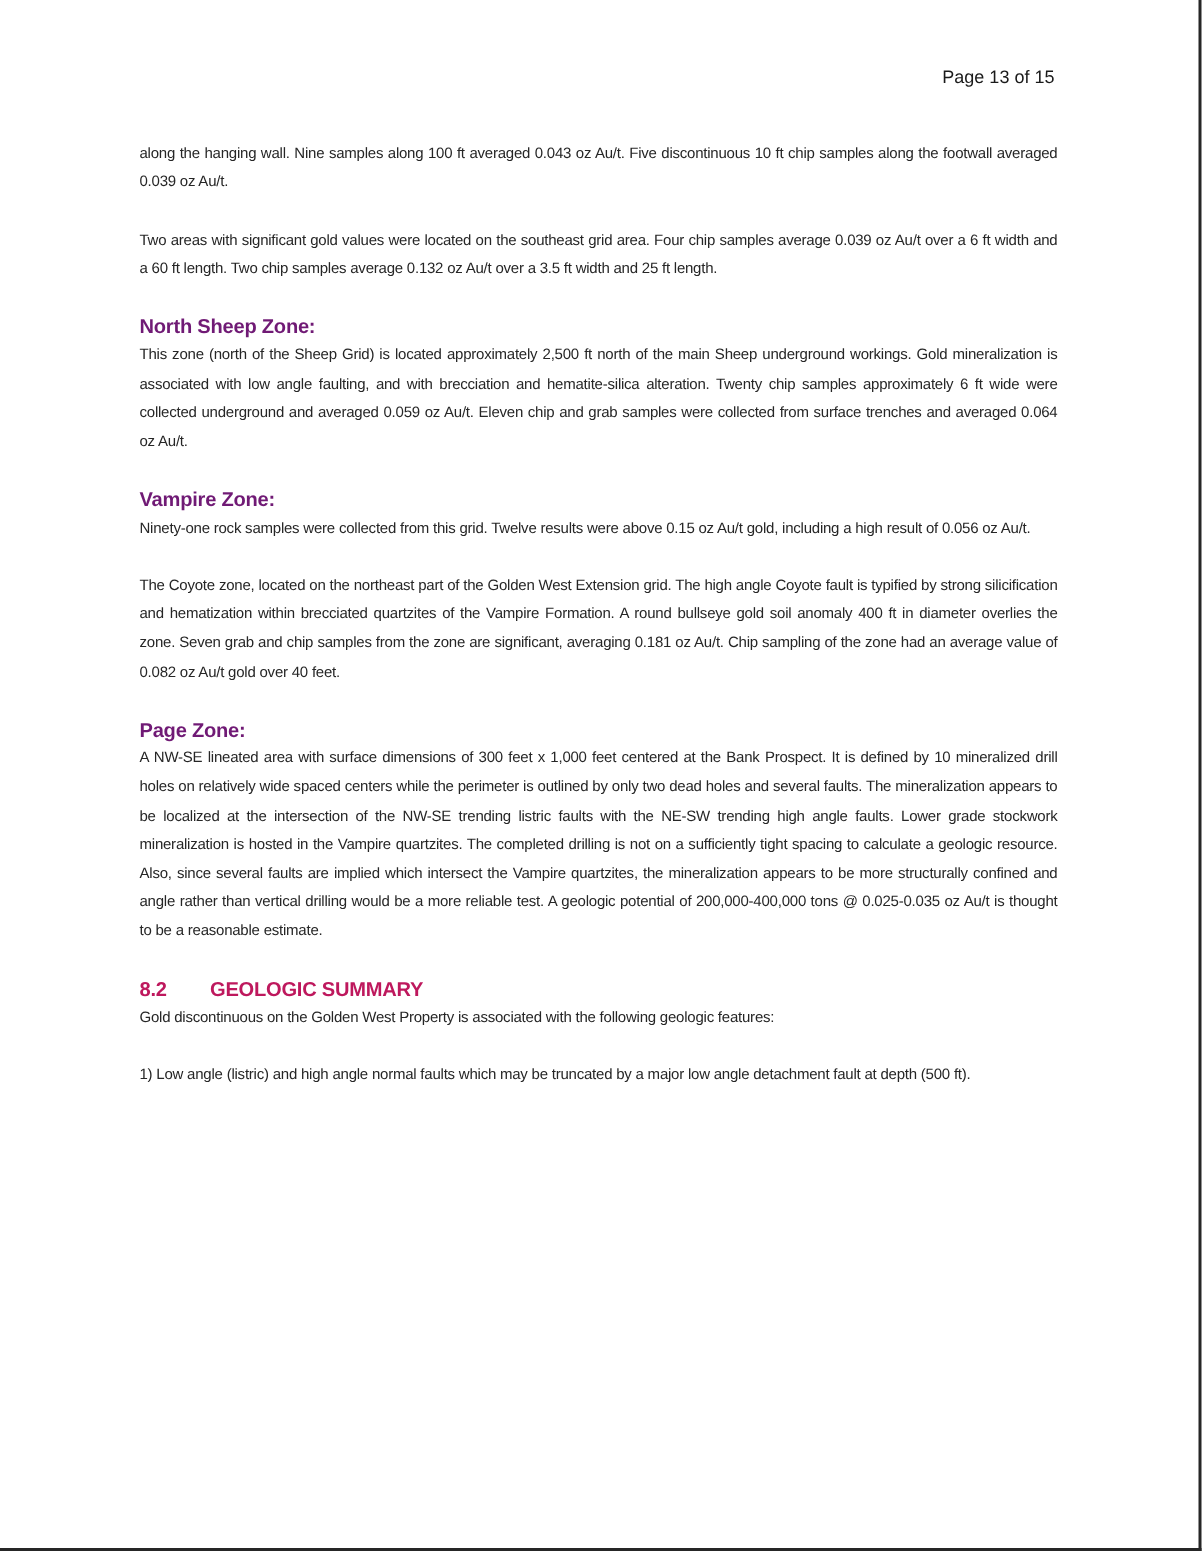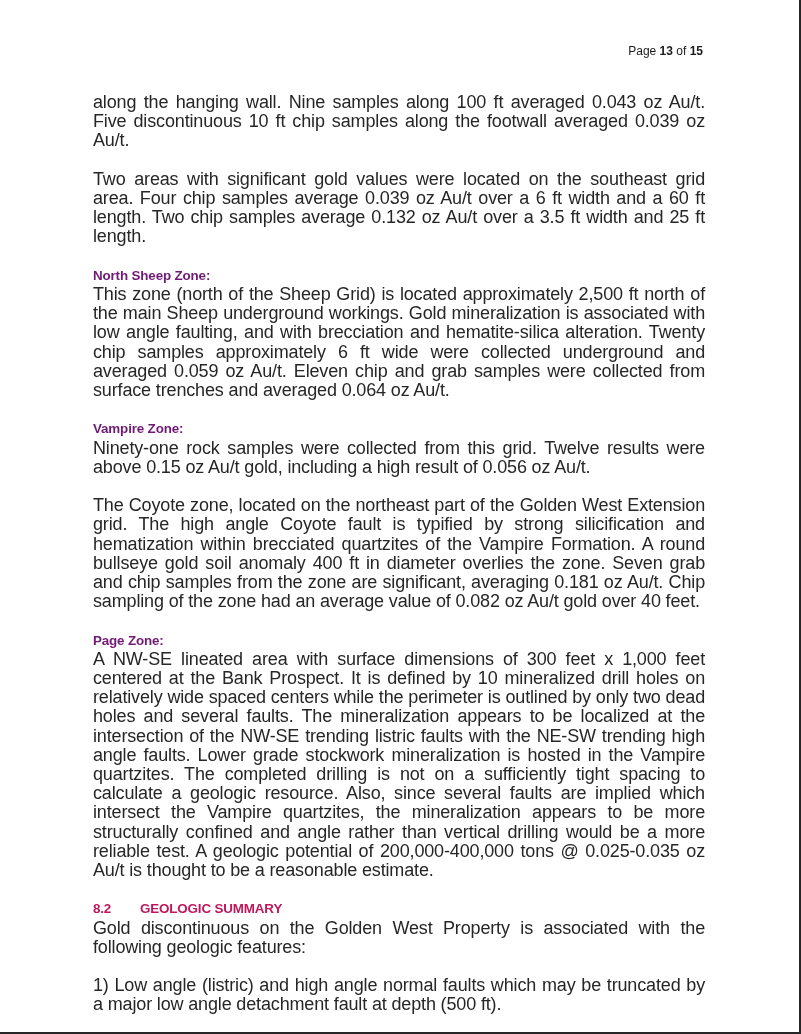--- a/index.html
+++ b/index.html
@@ -26,30 +26,30 @@
       border-bottom: 2px solid #262626;
     }
     .page-number {
       position: absolute;
       top: 44px;
       right: 96px;
       font-size: 12px;
       color: #1a1a1a;
       white-space: nowrap;
     }
-    .page-number b { font-weight: bold; }
+    .page-number b { font-weight: normal; }
     .content {
       position: absolute;
       left: 93px;
       top: 93px;
       width: 612px;
     }
     p {
       margin: 0;
-      font-size: 18px;
+      font-size: 10px;
       line-height: 19.2px;
       text-align: justify;
       letter-spacing: -0.15px;
     }
     .gap { height: 19.2px; }
     .heading {
       font-weight: bold;
       font-size: 13.4px;
       line-height: 19.2px;
       color: #701a75;

